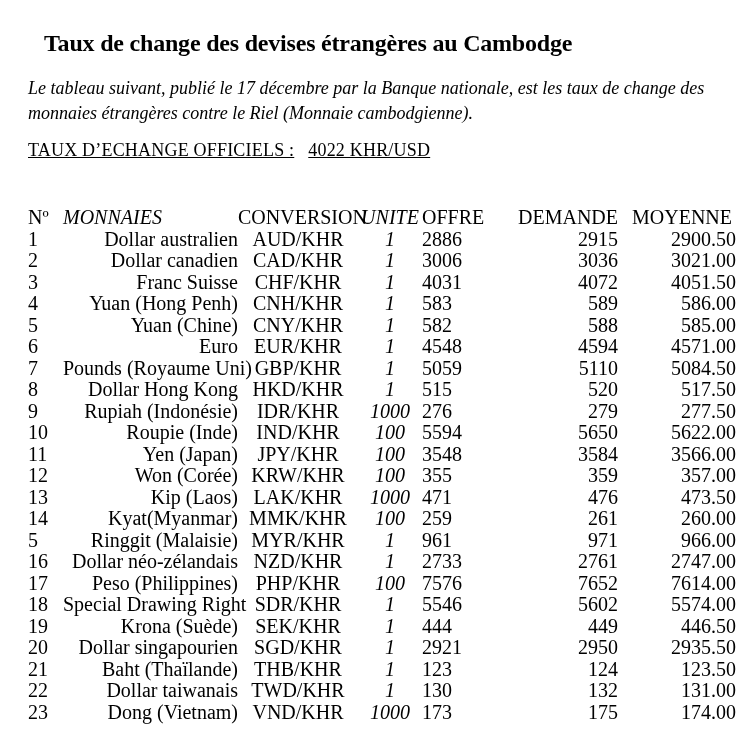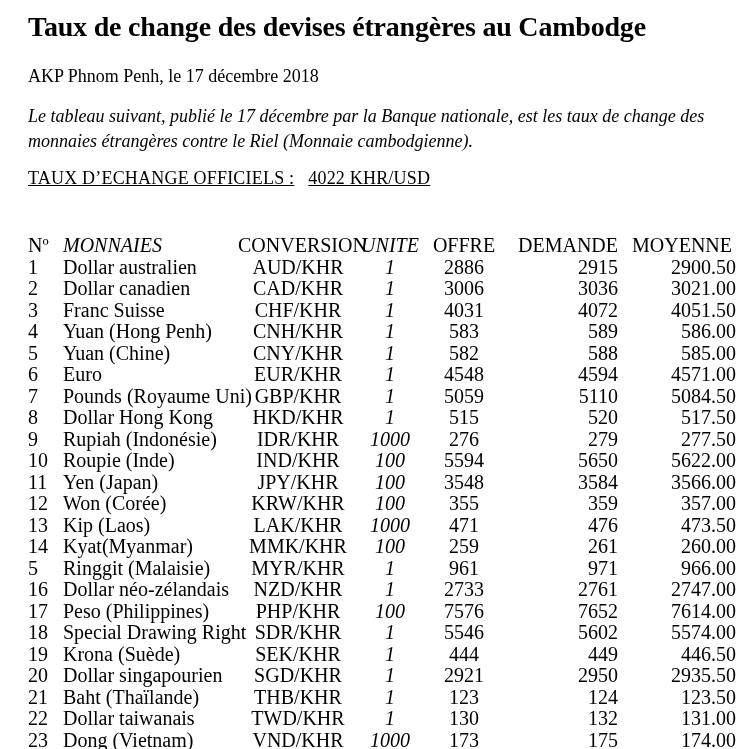--- a/index.html
+++ b/index.html
@@ -15,22 +15,22 @@
     color: #000000;
     -webkit-font-smoothing: antialiased;
   }
   .doc {
     box-sizing: border-box;
     width: 750px;
     height: 749px;
     padding: 10px 18px 0 28px;
   }
   .title {
-    margin: 0;
-    font-size: 28px;
+    margin: 16px;
+    font-size: 24px;
     line-height: 34px;
     font-weight: bold;
     letter-spacing: -0.2px;
     white-space: nowrap;
   }
   .dateline {
     margin: 20px 0 0 0;
     font-size: 18px;
     line-height: 24px;
   }
@@ -63,37 +63,36 @@
     padding: 0;
     font-weight: normal;
     height: 21.5px;
     line-height: 21.5px;
     white-space: nowrap;
     overflow: visible;
     vertical-align: middle;
   }
   
   .c-num   { width: 35px;  text-align: left; }
-  .c-name  { width: 175px; text-align: left; }
+  .c-name  { width: 175px; text-align: right; }
   .c-pair  { width: 120px; text-align: center; }
   .c-unit  { width: 64px;  text-align: center; font-style: italic; }
-  .c-offre { width: 84px;  text-align: center; }
+  .c-offre { width: 84px;  text-align: left; }
   .c-dem   { width: 112px; text-align: right; }
   .c-moy   { width: 114px; text-align: right; }
   thead th.c-name { text-align: left; font-style: italic; }
   thead th.c-moy  { padding-right: 4px; font-family: Liberation Serif, serif; }
 </style>
 </head>
 <body>
 
 <div class="doc">
 
   <h1 class="title">Taux de change des devises étrangères au Cambodge</h1>
 
-  <p class="dateline">AKP Phnom Penh, le 17 décembre 2018</p>
 
   <p class="intro">
     <span>Le tableau suivant, publié le 17 décembre par la Banque nationale, est les taux de change des</span><br>
     <span>monnaies étrangères contre le Riel (Monnaie cambodgienne).</span>
   </p>
 
   <p class="official">
     <span>TAUX D’ECHANGE OFFICIELS :</span><span class="gap"></span><span>4022 KHR/USD</span>
   </p>
 

